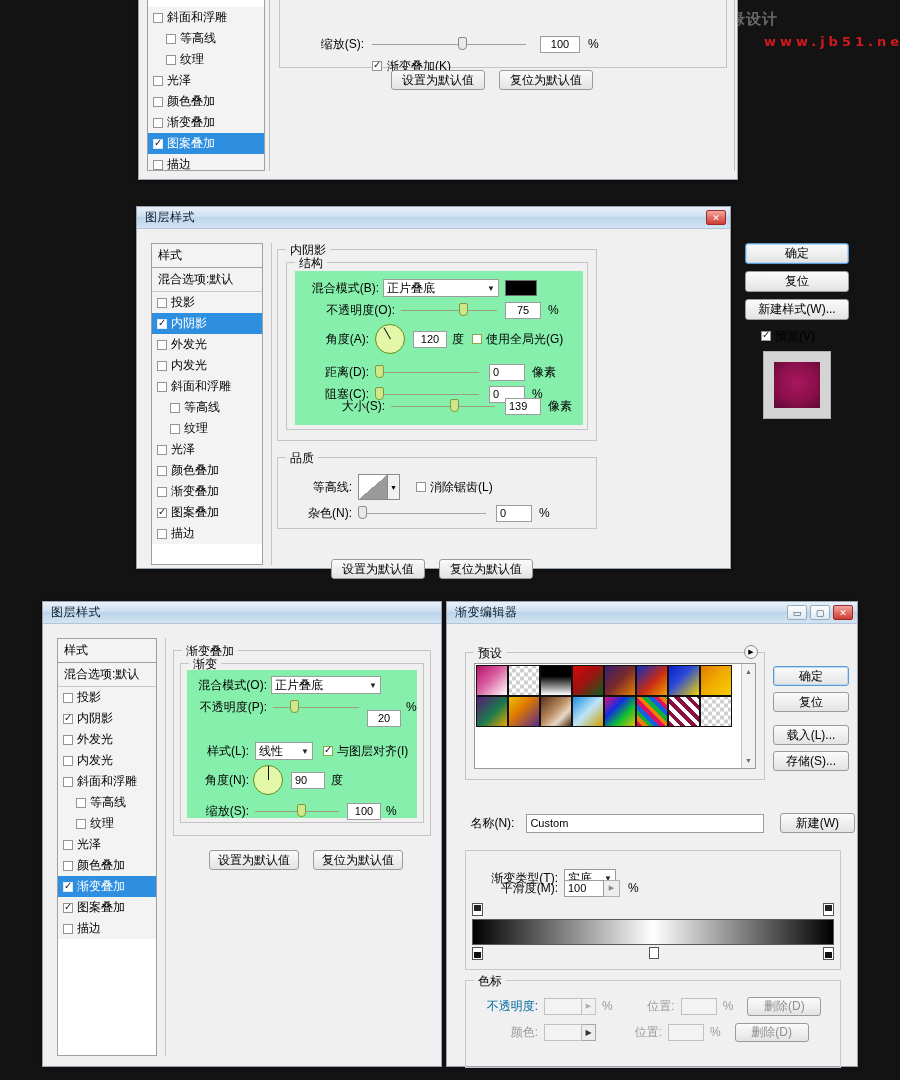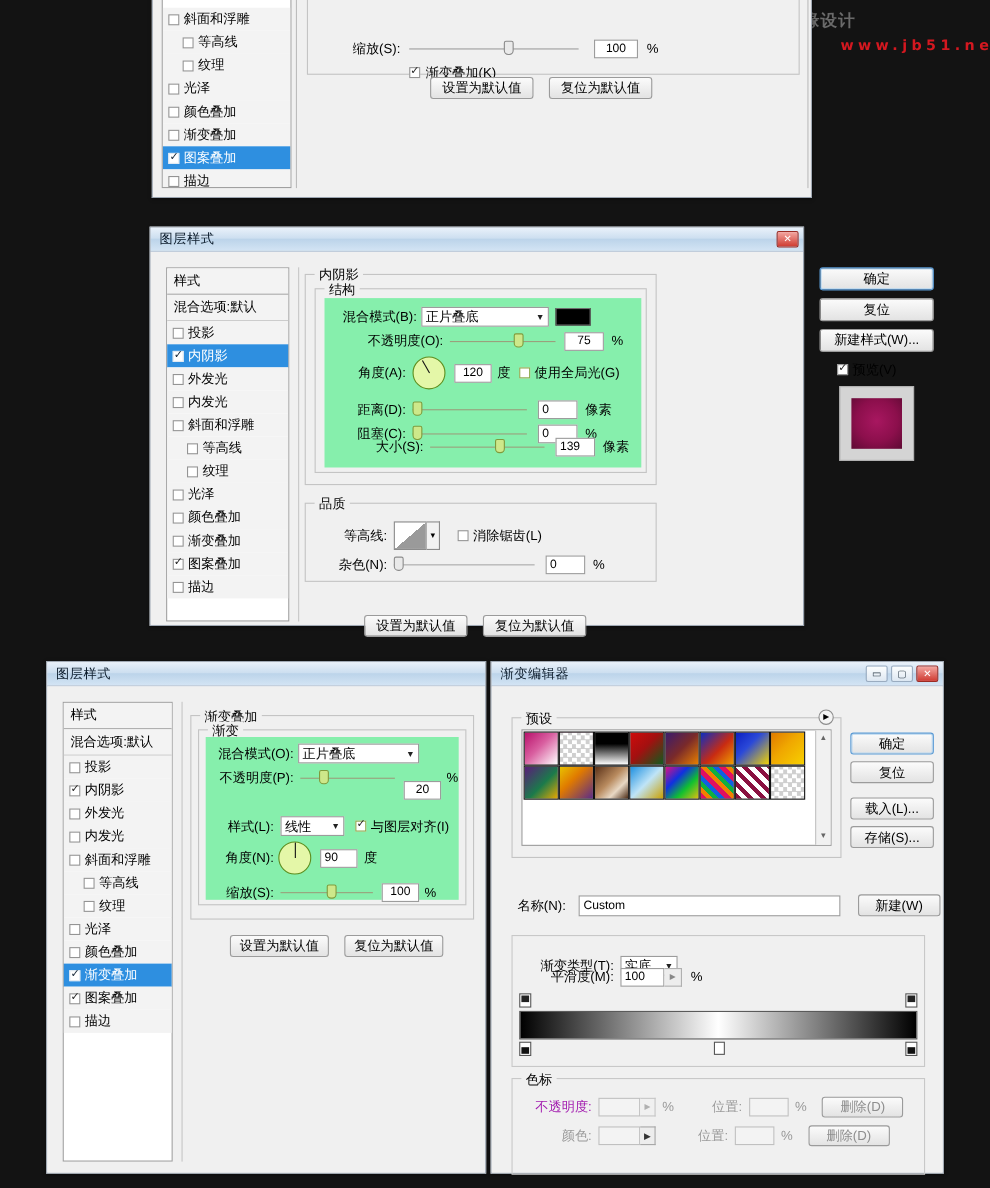--- a/index.html
+++ b/index.html
@@ -216,21 +216,21 @@
 
             <div class="row" style="position:absolute;left:0;top:6px;width:100%;">
               <div class="lbl" style="width:84px;">混合模式(B):</div>
               <div class="combo" style="width:116px; margin-left:4px;">
                 <span>正片叠底</span>
                 <span class="ar">▼</span>
               </div>
               <div class="swatch" style="width:32px;height:16px;background:#000;margin-left:6px;"></div>
             </div>
 
-            <div class="row" style="position:absolute;left:16px;top:28px;width:100%;padding-left:8px;">
+            <div class="row" style="position:absolute;left:8px;top:28px;width:100%;padding-left:8px;">
               <div class="lbl" style="width:84px;">不透明度(O):</div>
               <div class="slid" style="width:96px;margin-left:6px;">
                 <div class="track"></div>
                 <div class="knob" style="left:60%;"></div>
               </div>
               <div class="txtf" style="width:36px;margin-left:8px;justify-content:center;">75</div>
               <div style="margin-left:7px;">%</div>
             </div>
 
             <div class="row" style="position:absolute;left:0;top:50px;width:100%;height:36px;">
@@ -535,21 +535,21 @@
         <div style="position:absolute;right:0;top:44px;width:11px;height:13px;background:#fff;border:1px solid #555;">
           <div style="position:absolute;left:1px;bottom:1px;width:7px;height:6px;background:#111;"></div>
         </div>
       </div>
     </div>
 
     <div class="grp" style="position:absolute;left:18px;top:348px;width:376px;height:88px;border:1px solid #c8c8c8;">
       <div class="lg">色标</div>
 
       <div class="row" style="position:absolute;left:6px;top:14px;width:366px;">
-        <div class="lbl" style="width:66px;color:#a21caf;">不透明度:</div>
+        <div class="lbl" style="width:66px;color:#0369a1;">不透明度:</div>
         <div class="txtf" style="width:38px;margin-left:6px;border-color:#c0c0c0;background:#f3f3f3;"></div>
         <div style="width:14px;height:17px;border:1px solid #c6c6c6;border-left:none;background:#f0f0f0;display:flex;align-items:center;justify-content:center;font-size:7px;color:#b0b0b0;">▶</div>
         <div style="margin-left:6px;color:#9a9a9a;">%</div>
         <div class="lbl" style="width:38px;margin-left:24px;color:#9a9a9a;">位置:</div>
         <div class="txtf" style="width:36px;margin-left:6px;border-color:#c0c0c0;background:#f3f3f3;"></div>
         <div style="margin-left:6px;color:#9a9a9a;">%</div>
         <div class="btn" style="width:74px;height:19px;margin-left:14px;color:#8e8e8e;">删除(D)</div>
       </div>
 
       <div class="row" style="position:absolute;left:6px;top:40px;width:366px;">

